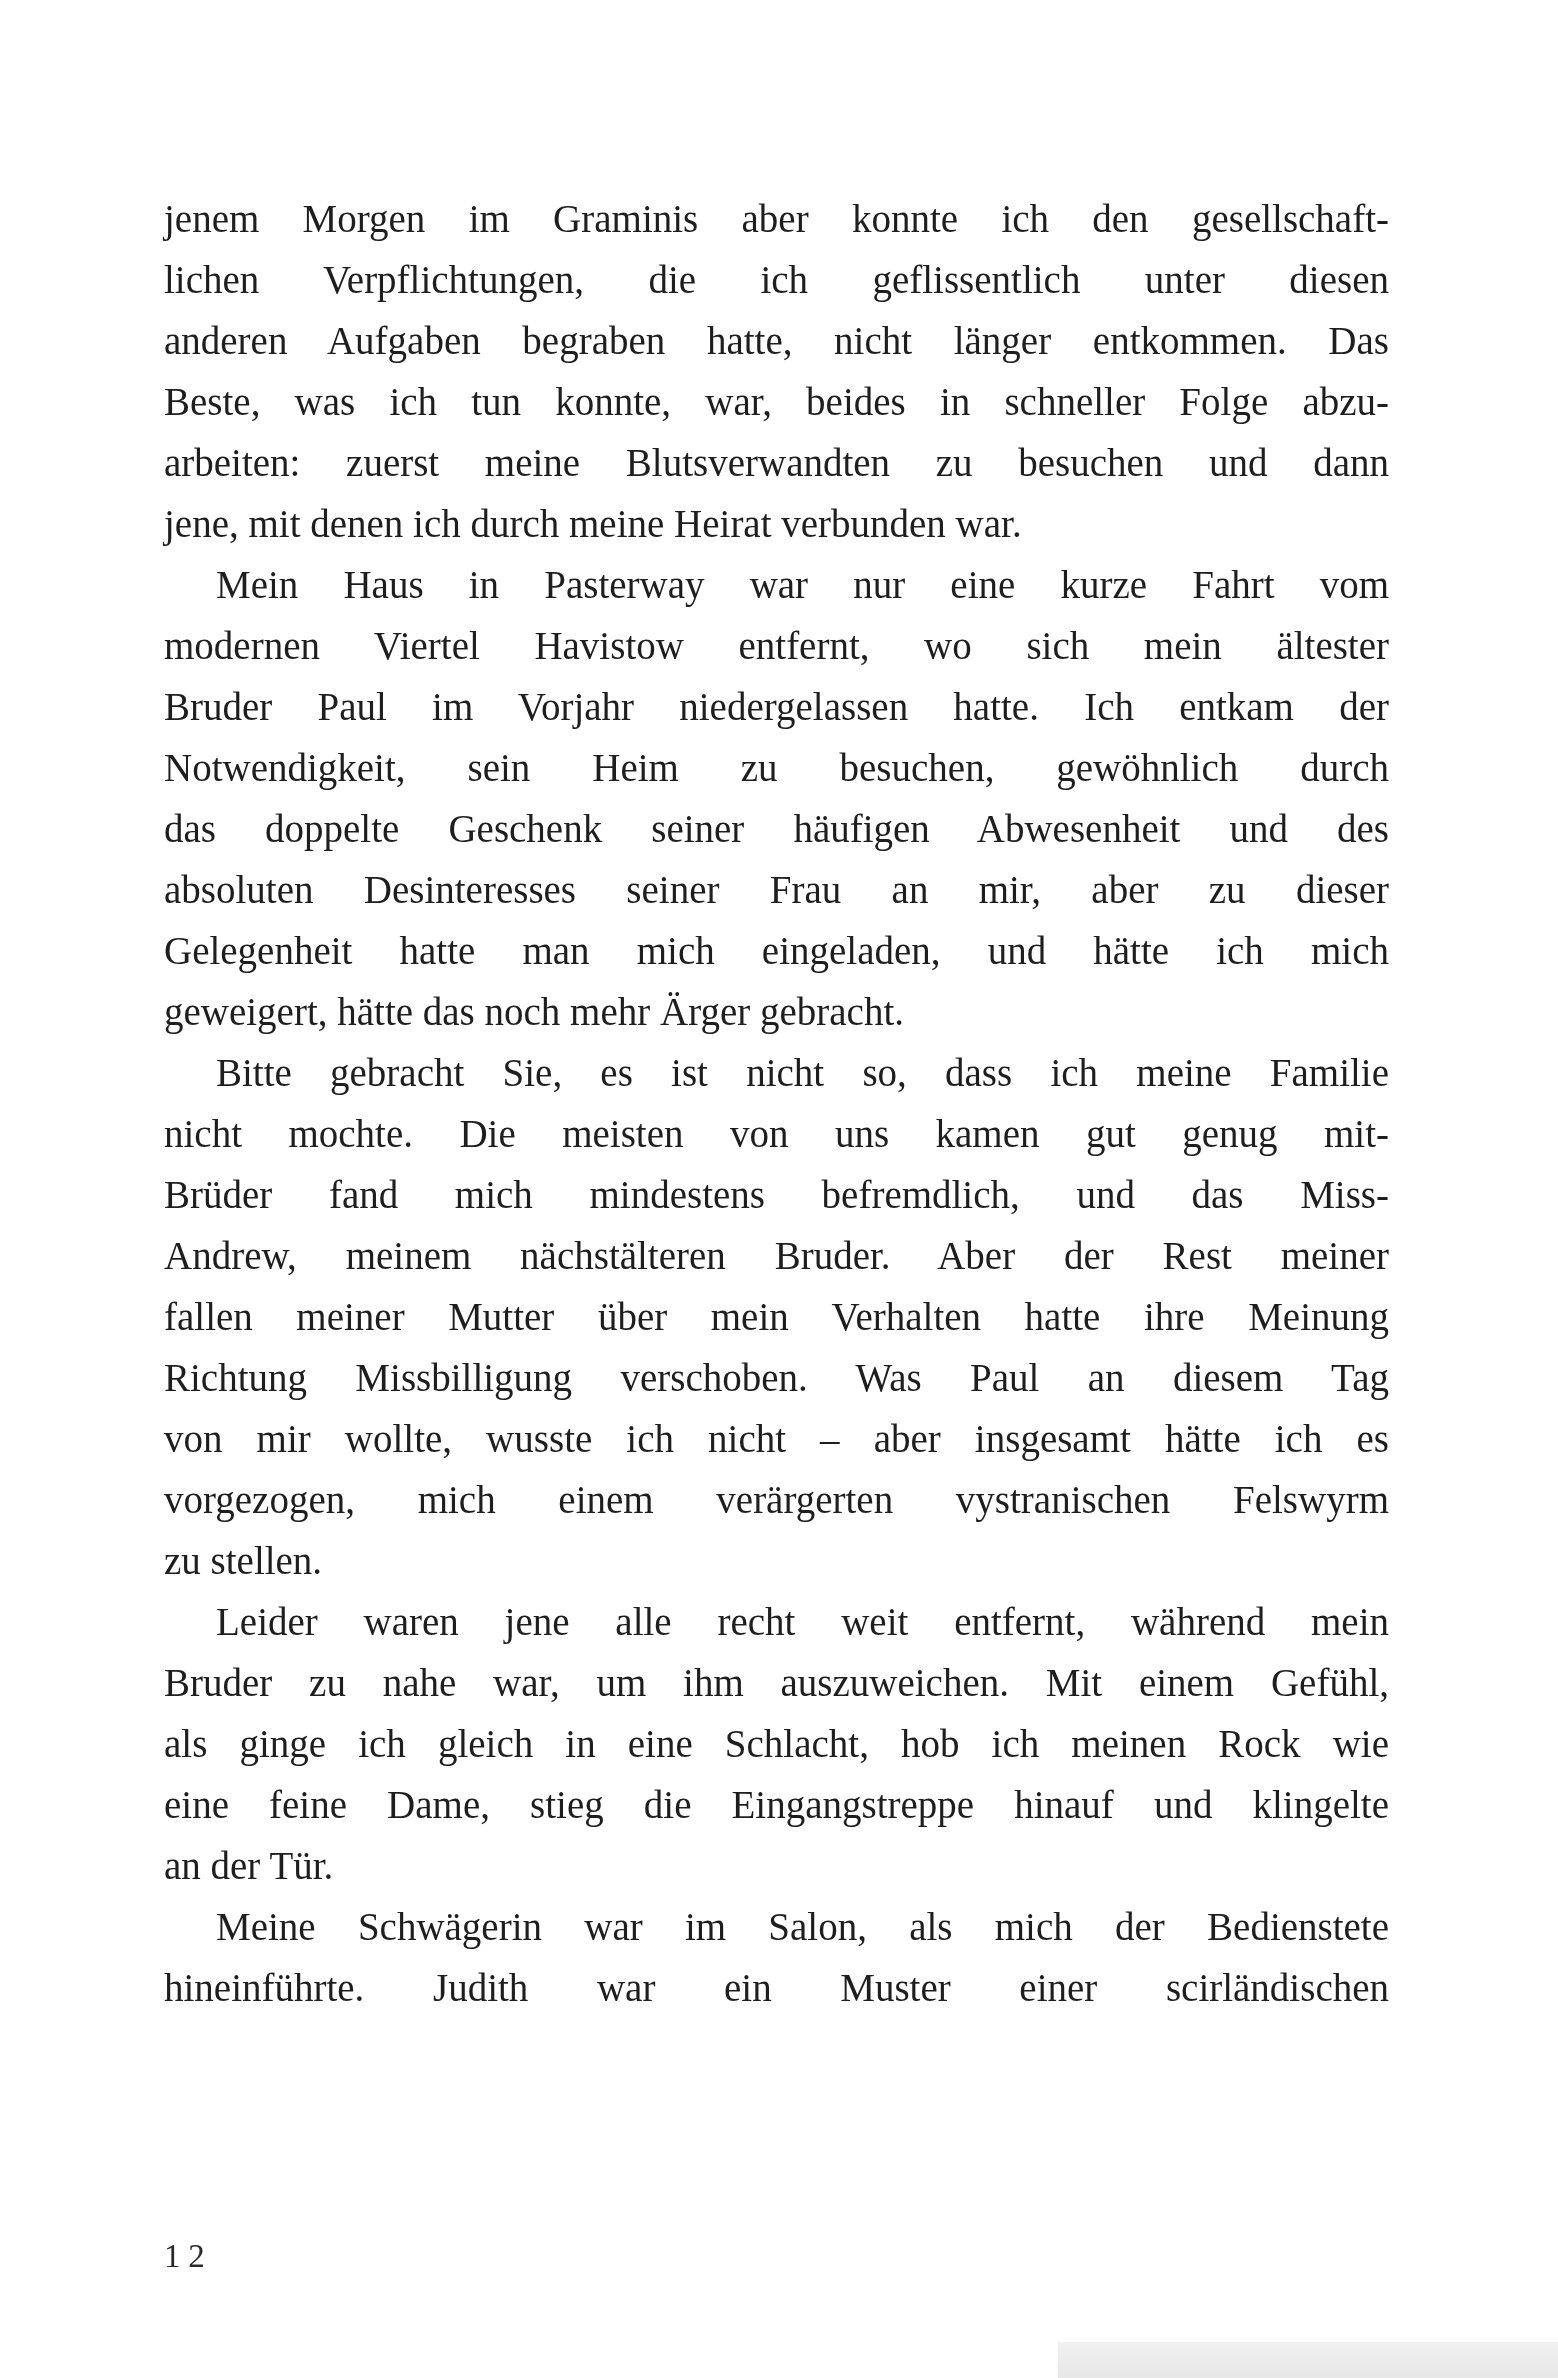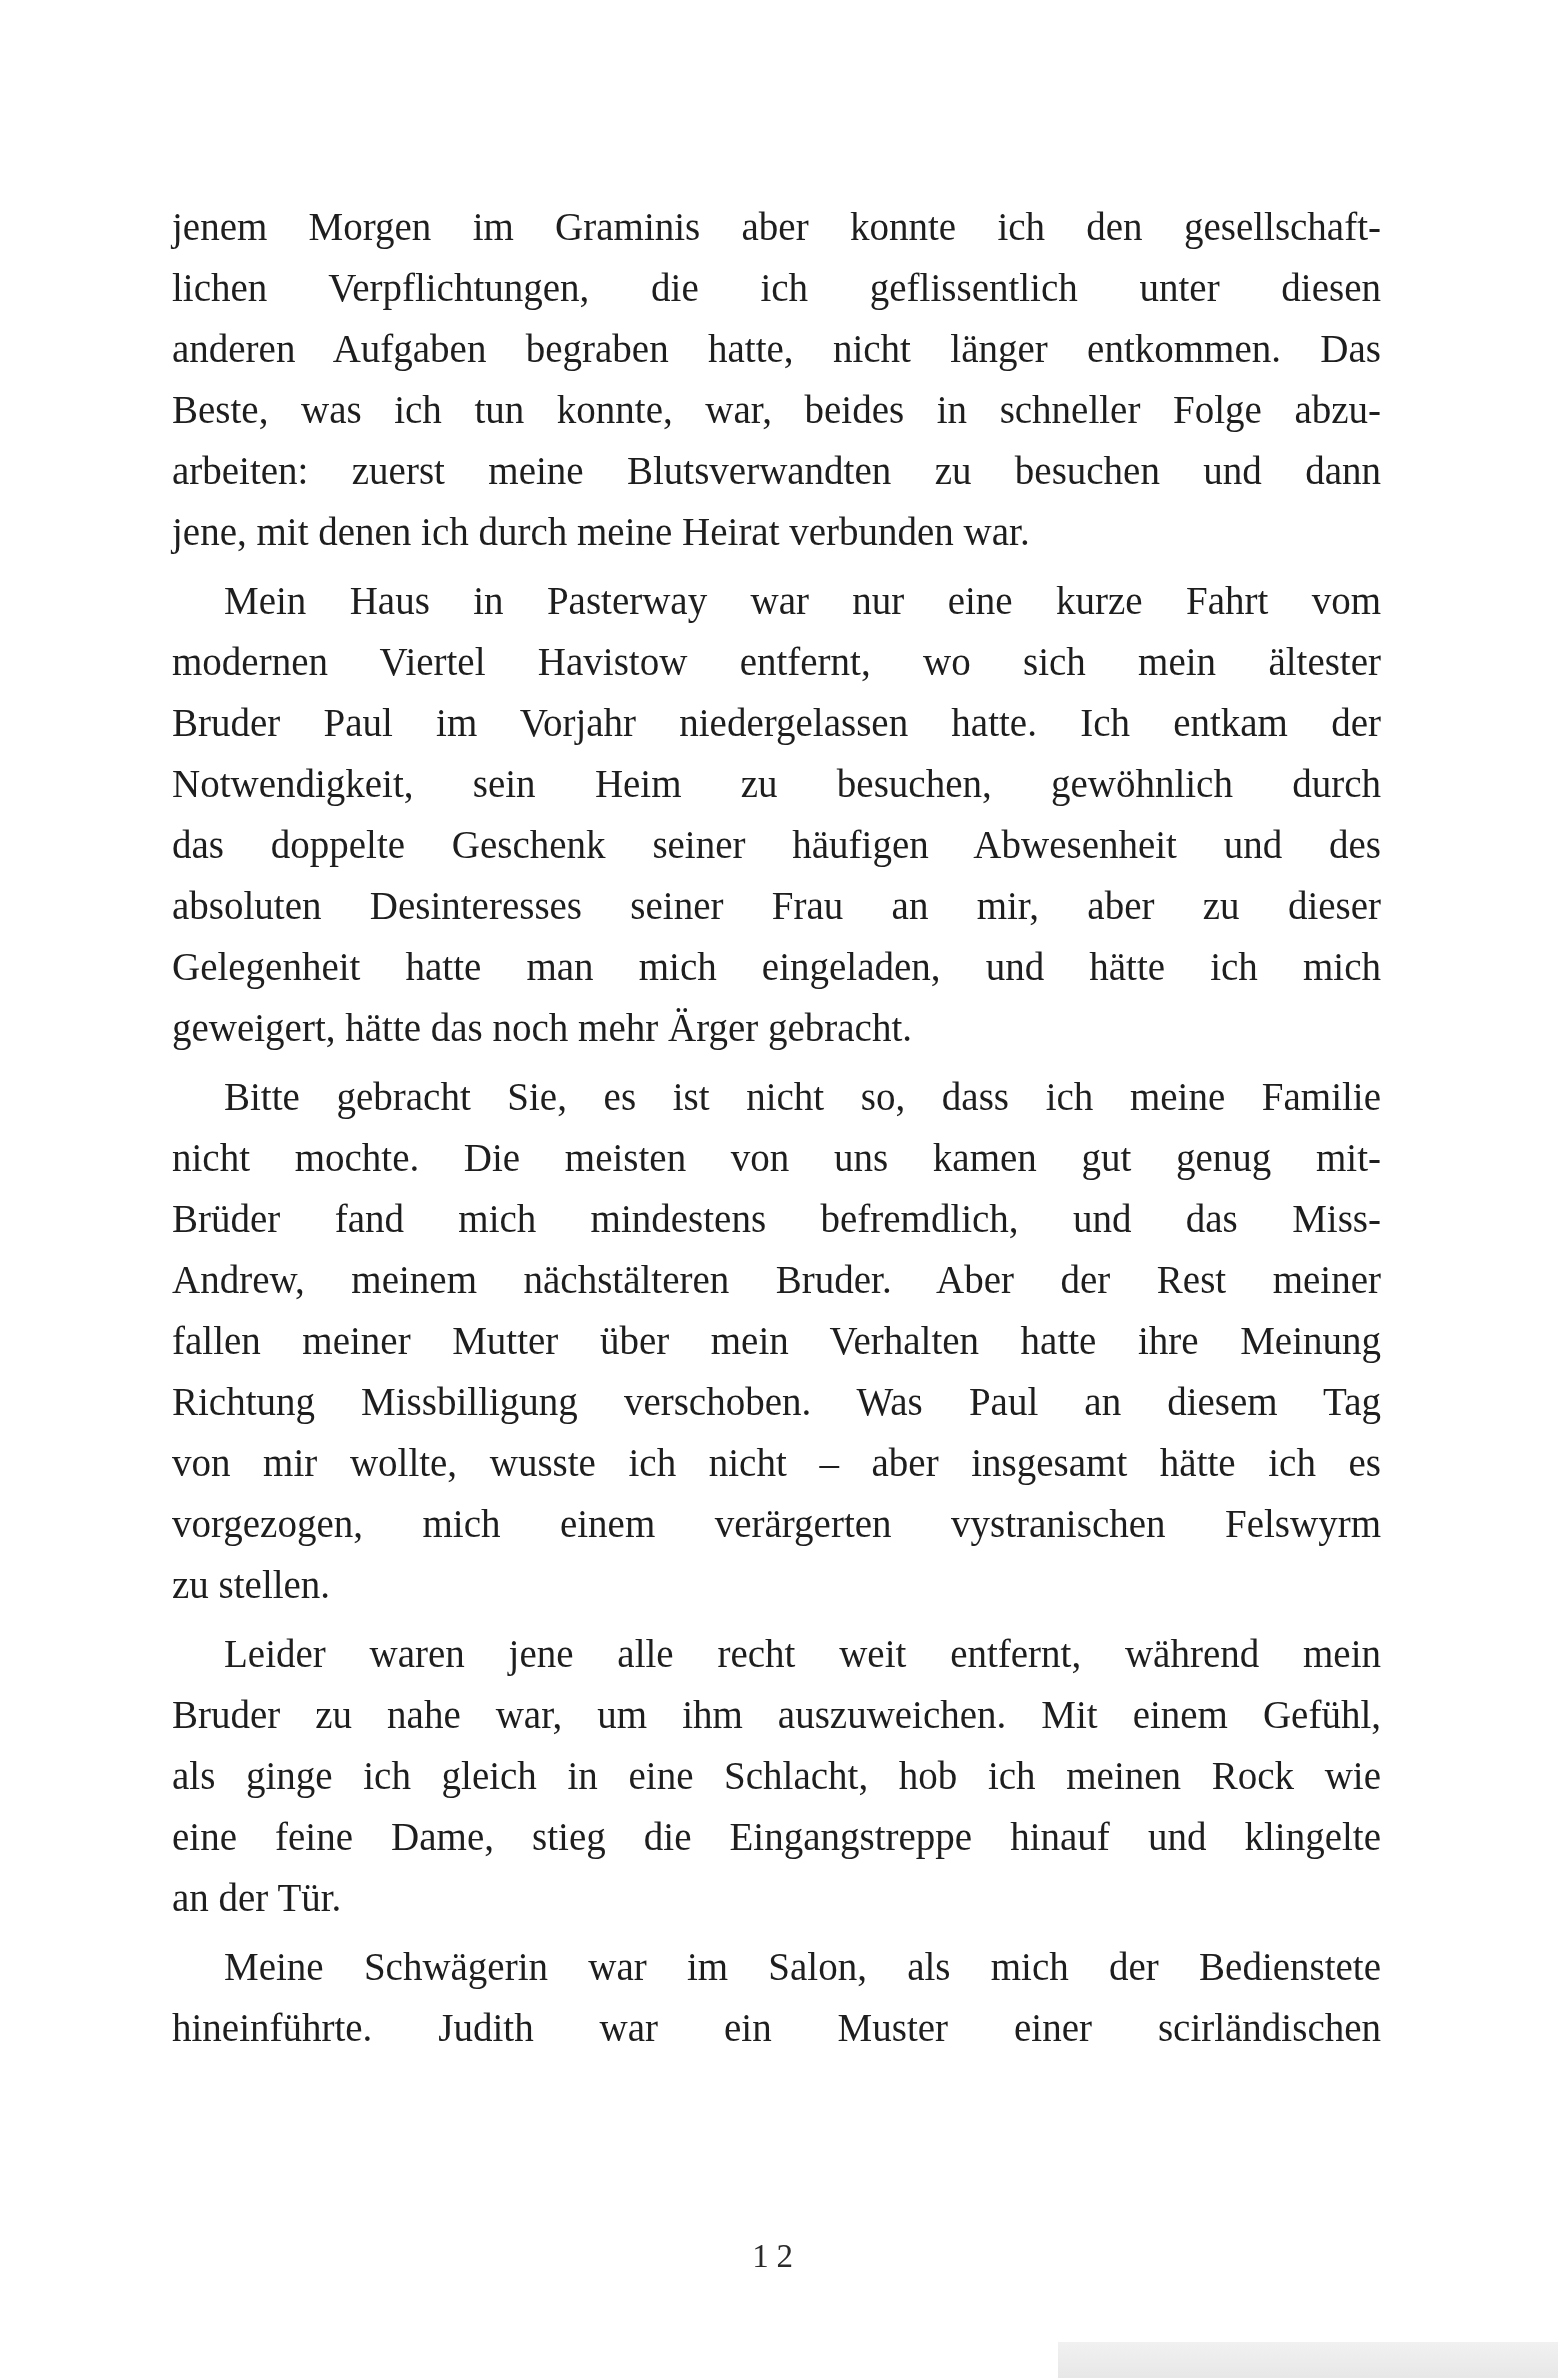--- a/index.html
+++ b/index.html
@@ -23,40 +23,40 @@
   .text-block {
     position: absolute;
     left: 164px;
     top: 188px;
     width: 1225px;
     font-size: 39px;
     line-height: 61px;
     color: #1e1e1e;
   }
   .paragraph {
-    margin: 8px;
+    margin: 0;
     padding: 0;
   }
   .line {
     text-align: justify;
     text-align-last: justify;
     white-space: normal;
   }
   .line.last {
     text-align-last: left;
   }
   .line.indent {
     text-indent: 52px;
   }
   .page-number {
     position: absolute;
     left: 164px;
     width: 1225px;
     top: 2238px;
-    text-align: center;
+    text-align: left;
     font-size: 33px;
     letter-spacing: 7.7px;
     color: #2a2a2a;
     font-variant-numeric: oldstyle-nums;
   }
   .corner-shade {
     position: absolute;
     right: 0;
     bottom: 0;
     width: 500px;

